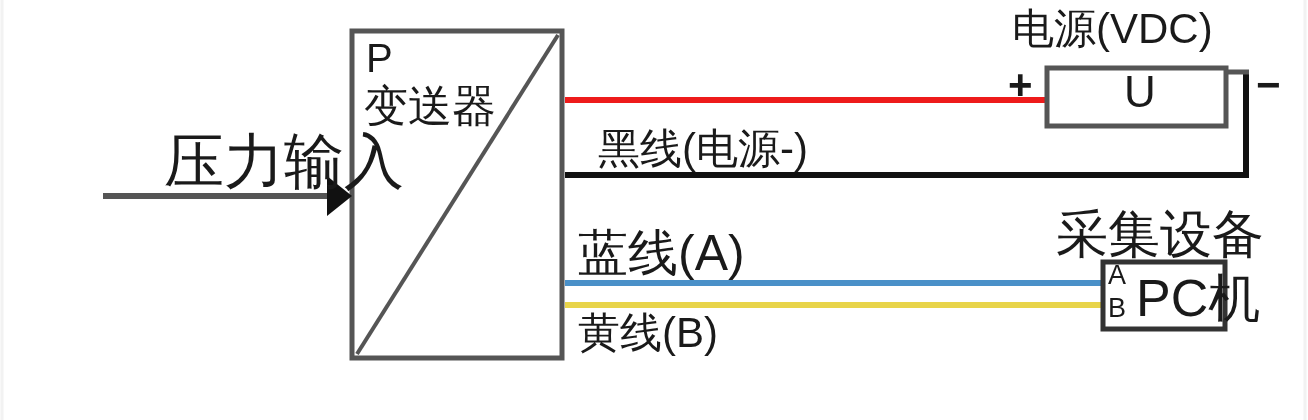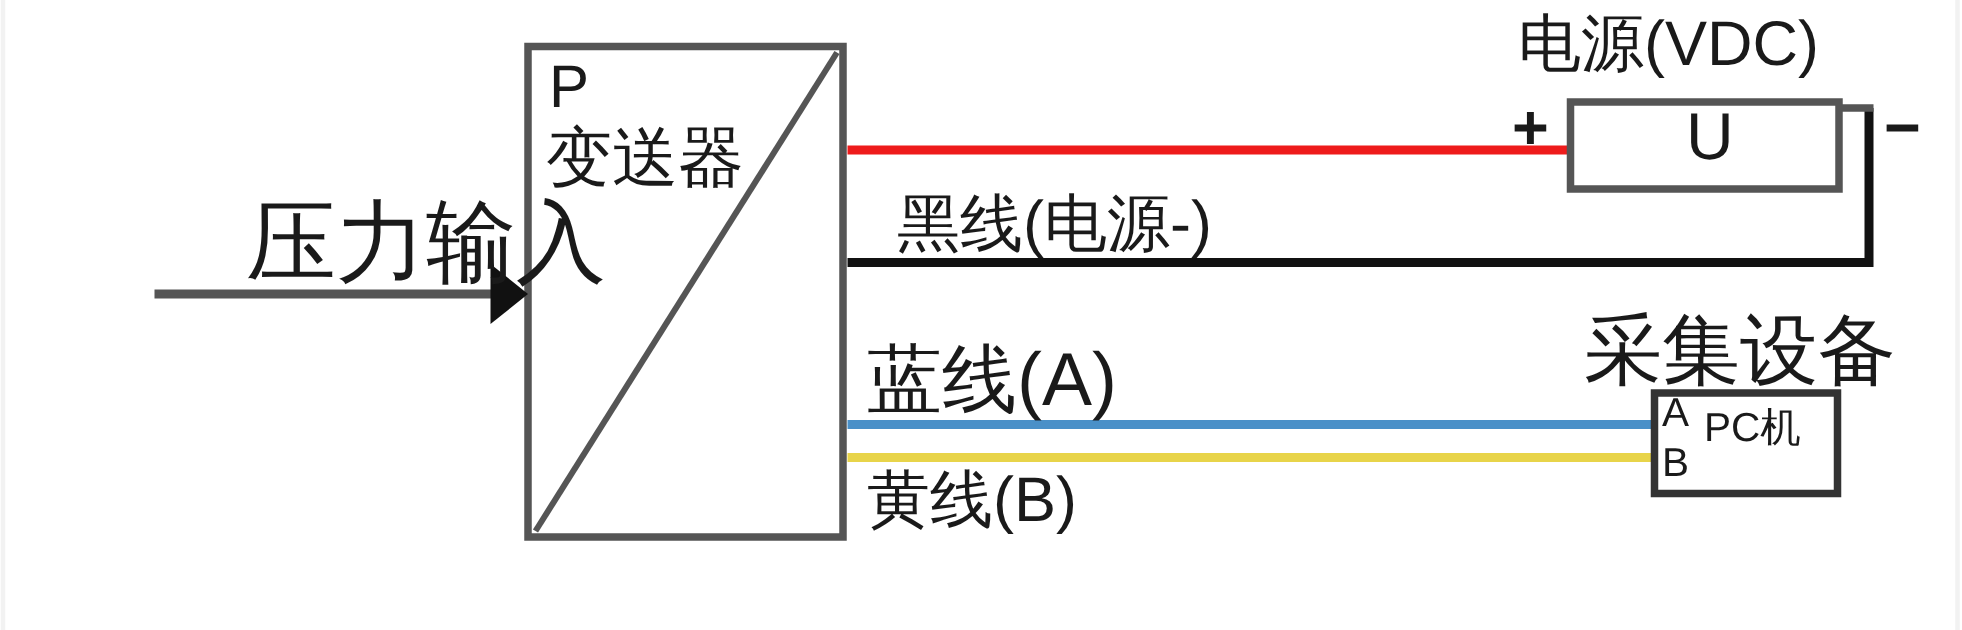--- a/index.html
+++ b/index.html
@@ -41,21 +41,21 @@
   #lbl-yellow  { left: 578px; top: 312px; font-size: 42px; text-align: center; }
   
   #psu-title   { left: 1012px; top: 8px;  font-size: 42px; }
   #psu-u       { left: 1124px; top: 70px; font-size: 44px; }
   #psu-plus    { left: 1008px; top: 64px; font-size: 42px; font-weight: 600; }
   #psu-minus   { left: 1256px; top: 64px; font-size: 42px; font-weight: 600; }
   
   #acq-title   { left: 1056px; top: 208px; font-size: 52px; }
   #acq-a       { left: 1108px; top: 262px; font-size: 27px; }
   #acq-b       { left: 1108px; top: 295px; font-size: 27px; }
-  #acq-pc      { left: 1136px; top: 272px; font-size: 27px; }
+  #acq-pc      { left: 1136px; top: 272px; font-size: 52px; }
 </style>
 </head>
 <body>
 
 <div id="canvas">
 
   <svg class="diagram" viewBox="0 0 1308 420">
 
     <line x1="2" y1="0" x2="2" y2="420" stroke="#f2f2f2" stroke-width="3"></line>
     <line x1="1305" y1="0" x2="1305" y2="420" stroke="#f2f2f2" stroke-width="3"></line>

